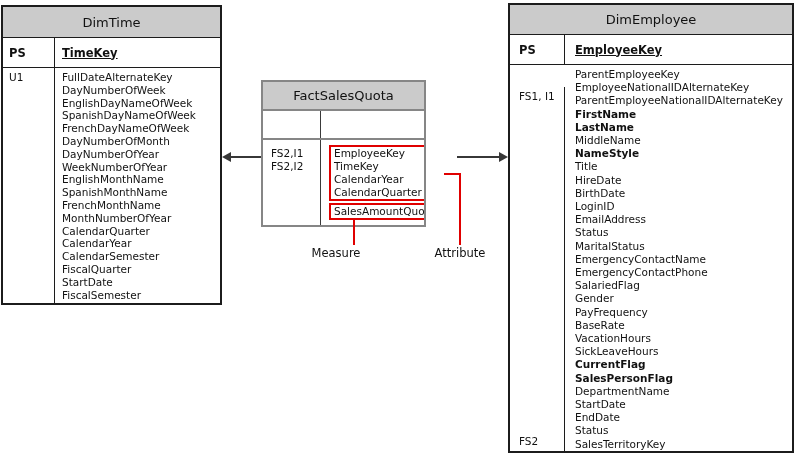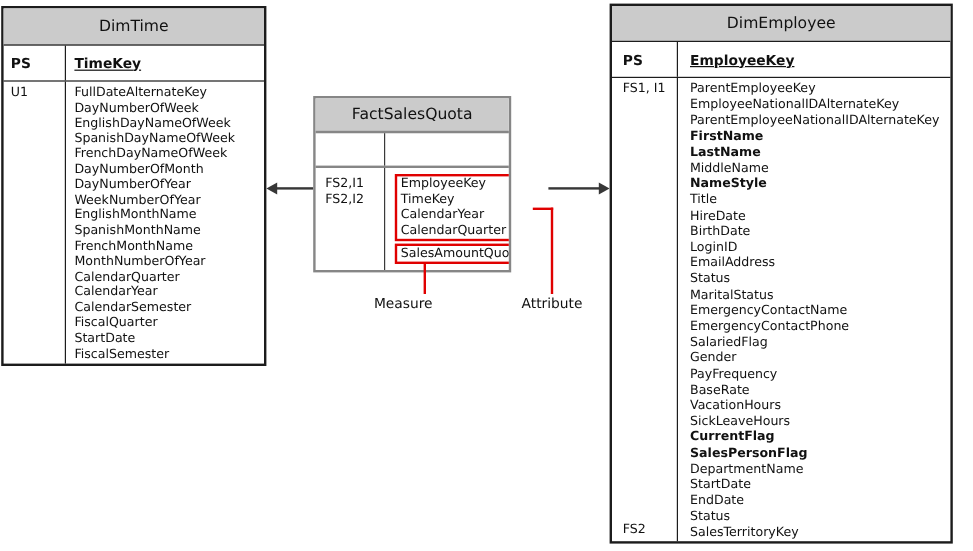--- a/index.html
+++ b/index.html
@@ -81,21 +81,21 @@
   .red-box.measure { margin-top: 2px; width: 109px; }
 
   
   #dim-emp { left: 508px; top: 3px; width: 286px; height: 450px; }
   #dim-emp .t-title { height: 30px; }
   #dim-emp .colhead { height: 30px; }
   #dim-emp .keycol { width: 55px; padding-left: 9px; }
   #dim-emp .fieldcol { padding-left: 10px; }
   #dim-emp .t-body .keycol {
     display: flex; flex-direction: column; justify-content: space-between;
-    padding-top: 3px; padding-bottom: 3px; line-height: 13.2px;
+    padding-top: 3px; padding-bottom: 3px; line-height: 13.2px; margin-top: 22px;
   }
   #dim-emp .t-body .fieldcol { padding-top: 3px; }
   #dim-emp .field-line { line-height: 13.2px; }
 
   
   .arrow { position: absolute; height: 12px; }
   .arrow .shaft { position: absolute; top: 5px; height: 2px; background: var(--arrow); }
   .arrow .head { position: absolute; top: 1px; width: 0; height: 0; border-top: 5px solid transparent; border-bottom: 5px solid transparent; }
   #arrow-left  { left: 222px; top: 151px; width: 42px; }
   #arrow-left .shaft { left: 7px; right: 0; }

